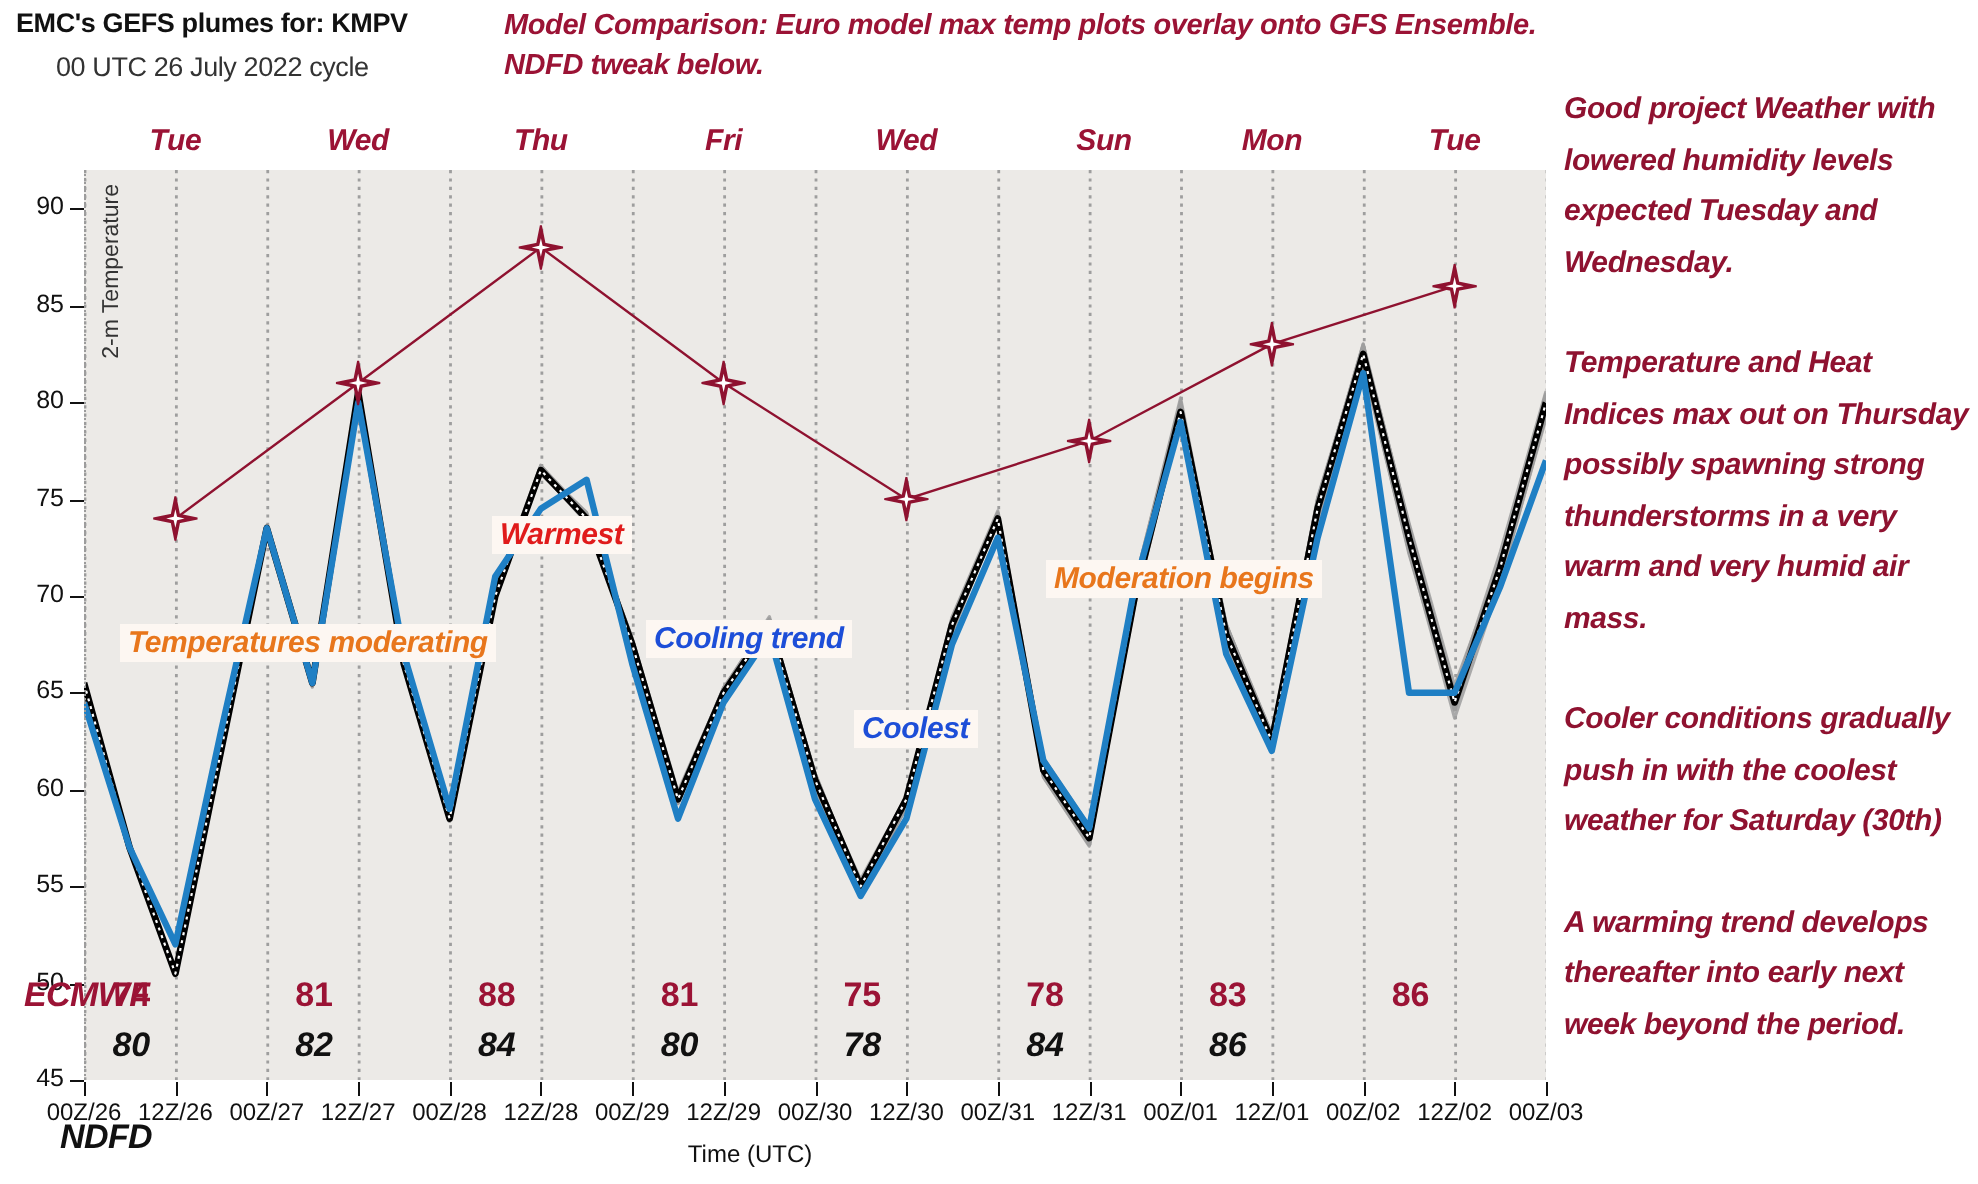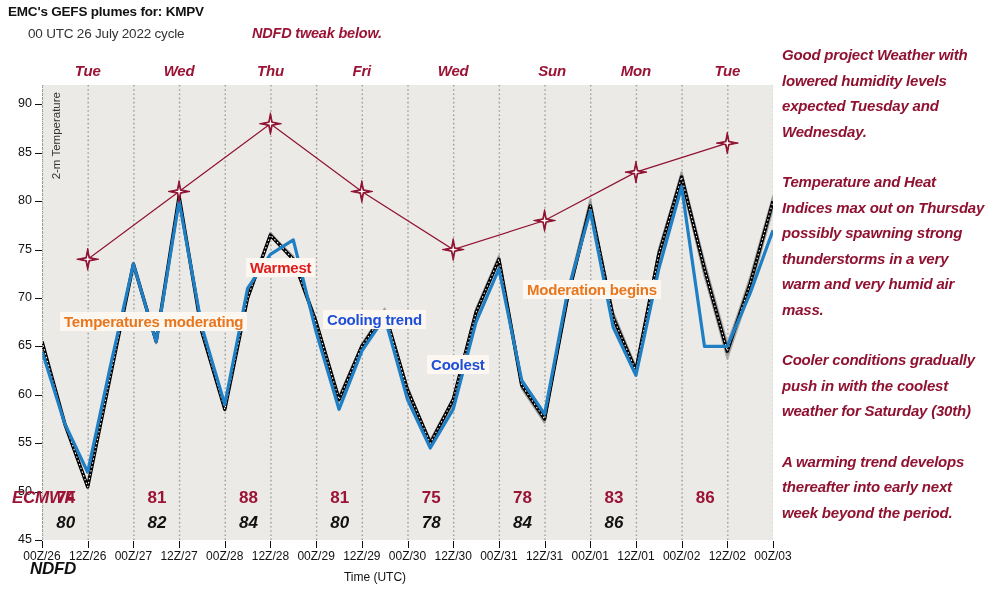--- a/index.html
+++ b/index.html
@@ -89,38 +89,38 @@
     position:absolute;top:488px;font-size:17px;font-weight:bold;
     color:#9b1335;transform:translateX(-50%);
   }
   .ndval{
     position:absolute;top:513px;font-size:17px;font-weight:bold;font-style:italic;
     color:#111;transform:translateX(-50%);
   }
 
   
   .callout{
-    position:absolute;font-size:15px;font-weight:bold;
+    position:absolute;font-size:15px;font-weight:bold;font-style:italic;
     background:#fdf7f2;padding:1px 4px;white-space:nowrap;letter-spacing:-0.2px;
   }
   .c-orange{color:#e8761c;}
   .c-red{color:#e01b1b;}
   .c-blue{color:#1d4ed8;}
 
   svg{display:block;}
 </style>
 </head>
 <body>
 
 <div id="root">
 
   <div class="hdr-title">EMC's GEFS plumes for: KMPV</div>
   <div class="hdr-sub">00 UTC 26 July 2022 cycle</div>
   <div class="hdr-note">
-    <br>
+    <span>Model Comparison: Euro model max temp plots overlay onto GFS Ensemble.</span><br>
     <span>NDFD tweak below.</span>
   </div>
 
   <div class="side-notes">
     <p>Good project Weather with lowered humidity levels expected Tuesday and Wednesday.</p>
     <p>Temperature and Heat Indices max out on Thursday possibly spawning strong thunderstorms in a very warm and very humid air mass.</p>
     <p>Cooler conditions gradually push in with the coolest weather for Saturday (30th)</p>
     <p>A warming trend develops thereafter into early next week beyond the period.</p>
   </div>
 

